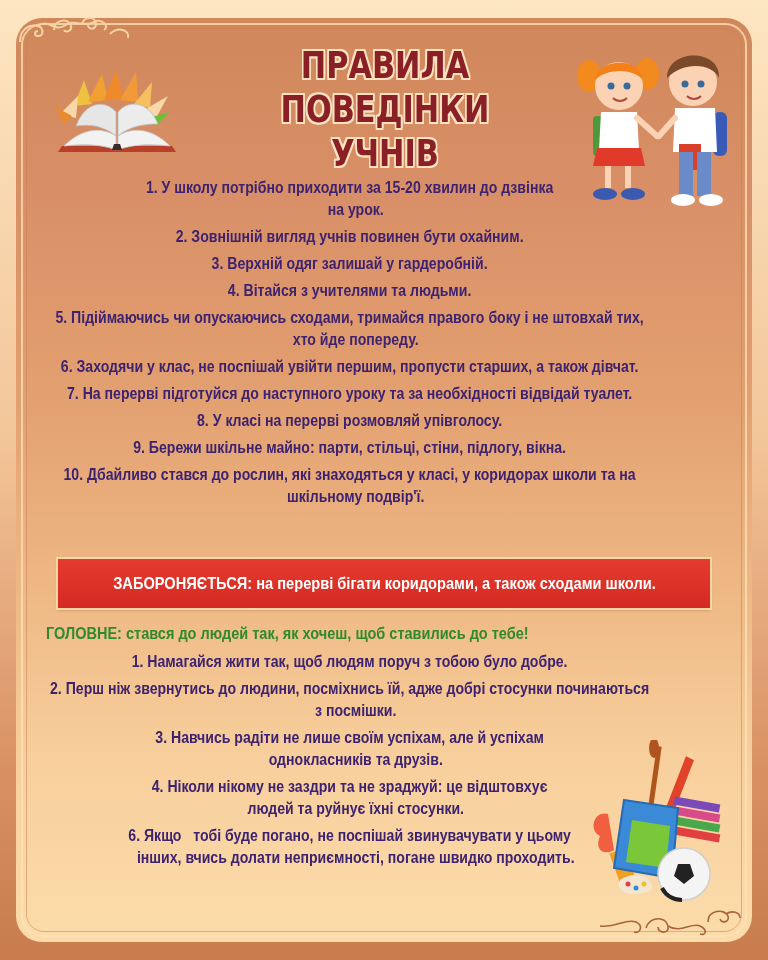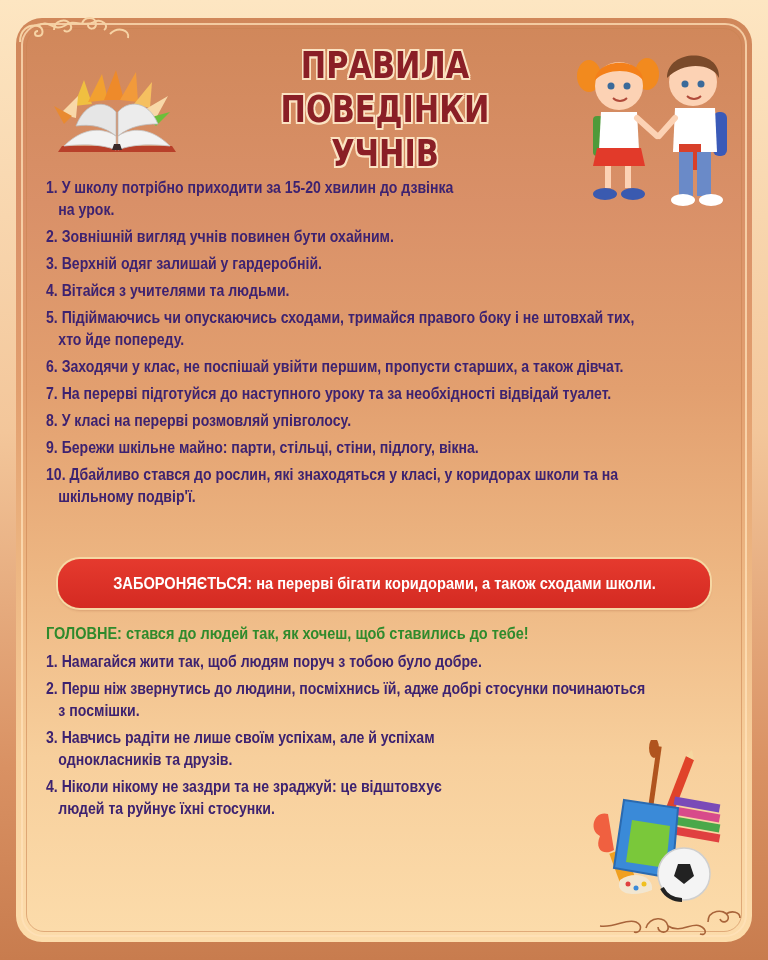--- a/index.html
+++ b/index.html
@@ -45,31 +45,31 @@
 
   .book { position: absolute; left: 44px; top: 66px; width: 146px; height: 90px; }
   .kids { position: absolute; left: 575px; top: 46px; width: 160px; height: 170px; }
   .supplies { position: absolute; left: 574px; top: 740px; width: 160px; height: 170px; }
 
   .list {
     position: absolute; left: 46px;
     list-style: none;
     color: #3d2270; font-weight: bold;
     font-family: "Liberation Sans", sans-serif;
-    font-size: 16px; line-height: 22px;
+    font-size: 16px; line-height: 22px; text-align: center;
   }
   .list li { margin-bottom: 5px; transform-origin: left center; }
   .list li .cont { display: block; padding-left: 14px; }
   .rules { top: 177px; width: 690px; }
   .advice { top: 651px; width: 690px; }
   .narrow { transform: scaleX(0.88); transform-origin: left top; }
 
   .banner {
     position: absolute; left: 58px; top: 559px; width: 652px; height: 49px;
-    border-radius: 22px;
+    border-radius: 0;
     background: linear-gradient(to bottom, #e53a2e 0%, #d42a22 100%);
     box-shadow: 0 0 0 2px #f6d7a3, 0 2px 3px rgba(120,40,20,0.35);
     display: flex; align-items: center; justify-content: center;
     color: #ffffff; font-weight: bold; font-size: 17px;
     font-family: "Liberation Sans", sans-serif;
   }
   .banner .inner { transform: scaleX(0.86); white-space: nowrap; }
   .banner .label { }
 
   .main-rule {
@@ -208,20 +208,23 @@
         <div class="narrow"><span>1.</span> <span>Намагайся жити так, щоб людям поруч з тобою було добре.</span></div>
       </li>
     <li>
         <div class="narrow"><span>2.</span> <span>Перш ніж звернутись до людини, посміхнись їй, адже добрі стосунки починаються</span><span class="cont">з посмішки.</span></div>
       </li>
     <li>
         <div class="narrow"><span>3.</span> <span>Навчись радіти не лише своїм успіхам, але й успіхам</span><span class="cont">однокласників та друзів.</span></div>
       </li>
     <li>
         <div class="narrow"><span>4.</span> <span>Ніколи нікому не заздри та не зраджуй: це відштовхує</span><span class="cont">людей та руйнує їхні стосунки.</span></div>
+      </li>
+    <li>
+        <div class="narrow"><span>6.</span> <span style="white-space:pre">Якщо   тобі буде погано, не поспішай звинувачувати у цьому</span><span class="cont">інших, вчись долати неприємності, погане швидко проходить.</span></div>
       </li>
   </ol>
 
   <svg class="supplies" viewBox="0 0 160 170">
     <rect x="78" y="6" width="5" height="70" fill="#b0541e" transform="rotate(8 80 40)"></rect>
     <ellipse cx="80" cy="8" rx="5" ry="10" fill="#b0541e"></ellipse>
     <polygon points="112,16 120,20 96,82 88,78" fill="#e0432a"></polygon>
     <polygon points="112,16 120,20 118,10" fill="#f5d7a0"></polygon>
     <rect x="100" y="60" width="46" height="8" fill="#7a4ab8" transform="rotate(10 120 64)"></rect>
     <rect x="100" y="70" width="46" height="8" fill="#d84a8a" transform="rotate(10 120 74)"></rect>

